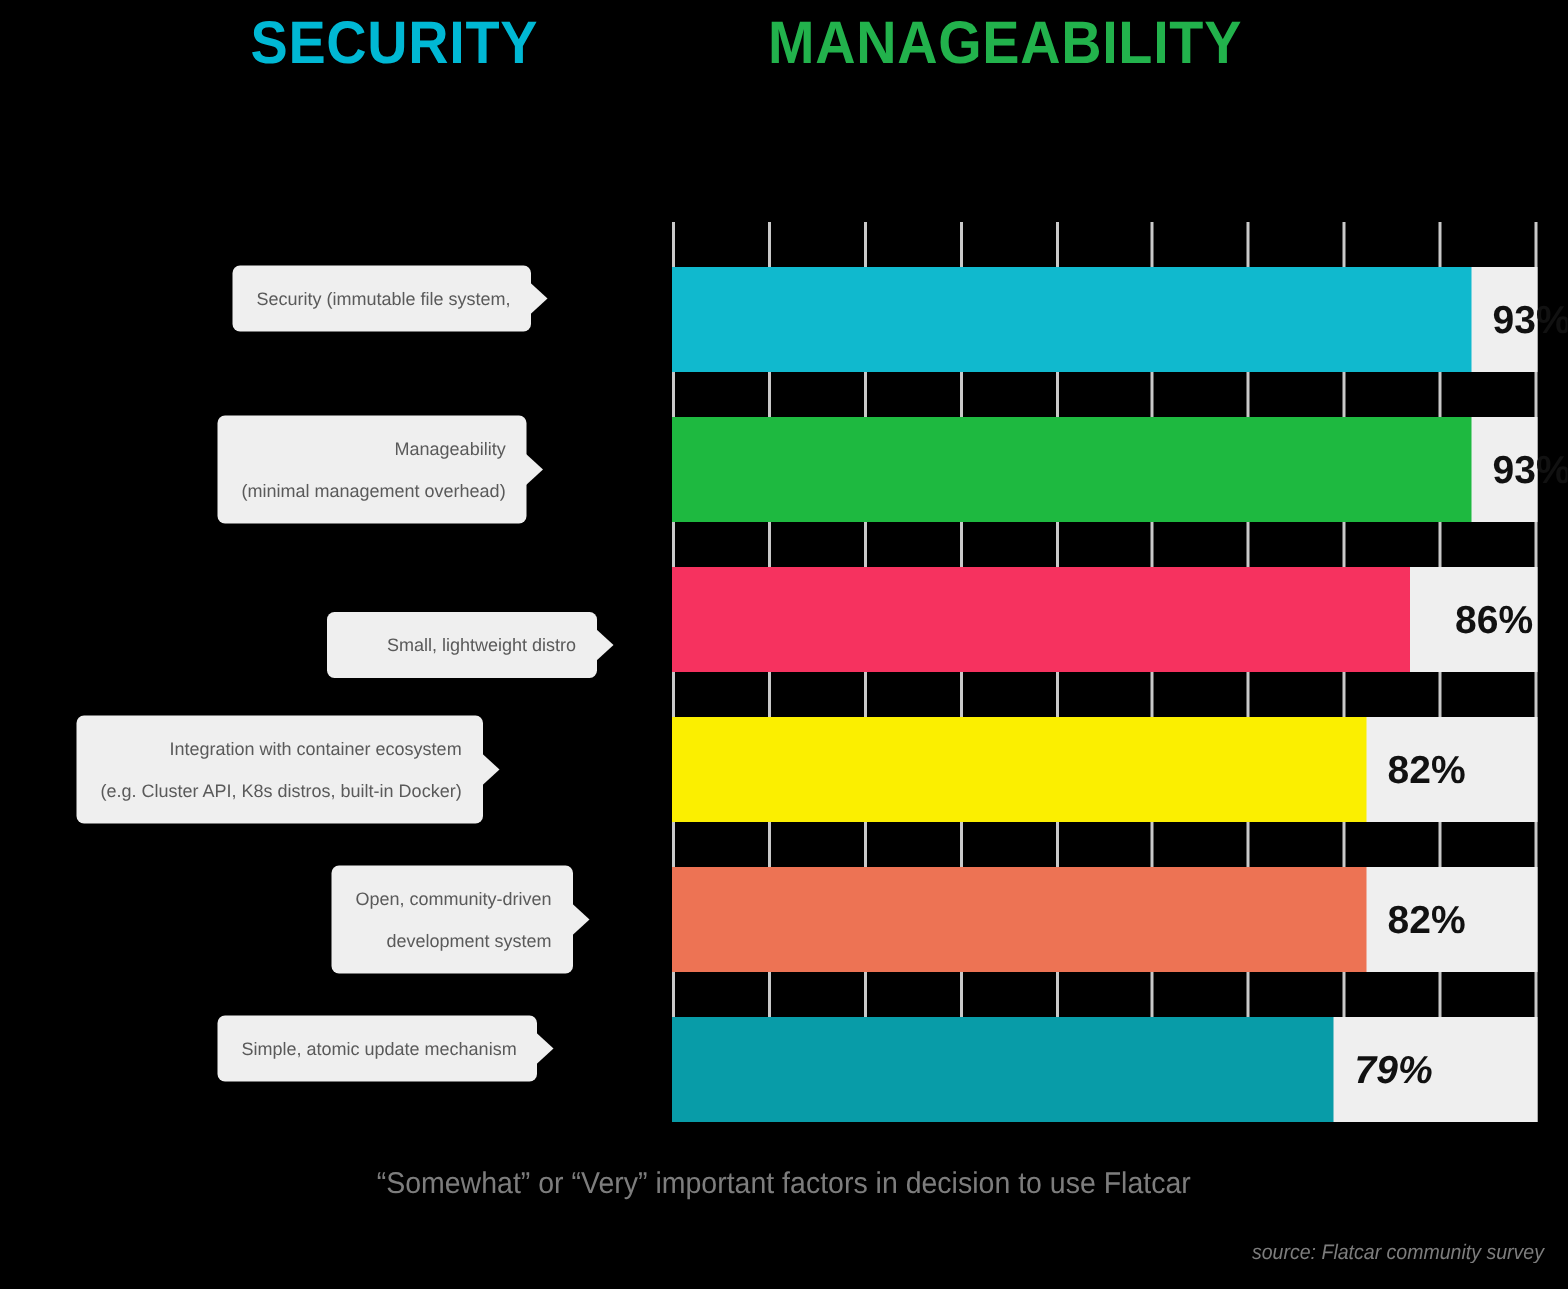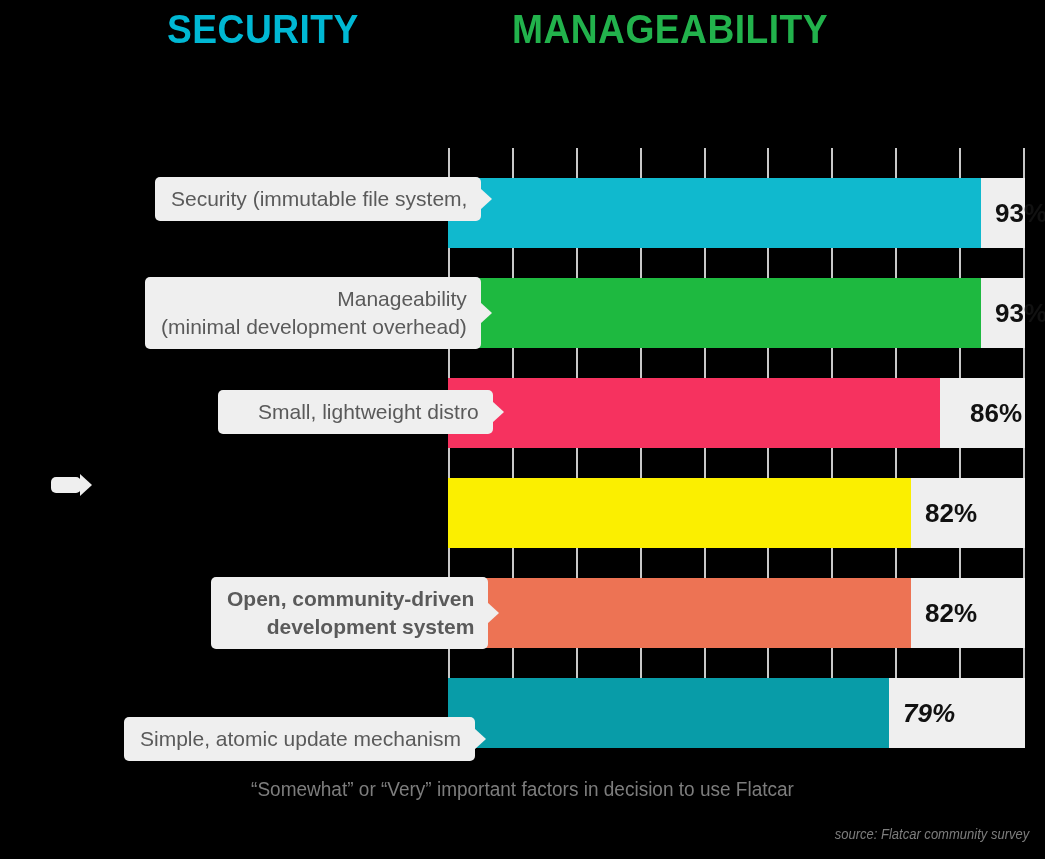--- a/index.html
+++ b/index.html
@@ -110,21 +110,21 @@
     white-space: nowrap;
   }
 
   
   .cat-label {
     position: absolute;
     background: #efefef;
     border-radius: 5px;
     color: #5a5a5a;
     font-family: "Liberation Sans", sans-serif;
-    font-size: 21px;
+    font-size: 12px;
     line-height: 28px;
     text-align: right;
     padding: 8px 14px 8px 16px;
     box-sizing: border-box;
     white-space: nowrap;
   }
   .cat-label .tail {
     position: absolute;
     right: -11px;
     top: 50%;
@@ -216,36 +216,38 @@
         <div class="bar-value" style="left: 455px; font-style: italic;">79%</div>
       </div>
     </div>
   <div id="labels-layer">
       <div class="cat-label" style="visibility: visible; left: 155px; top: 177px;">
         <div>Security (immutable file system,</div>
         <span class="tail"></span>
       </div>
       <div class="cat-label" style="visibility: visible; left: 145px; top: 277px;">
         <div>Manageability</div>
-        <div>(minimal development overhead)</div>
-        <span class="tail"></span>
-      </div>
-      <div class="cat-label" style="visibility: visible; left: 218px; top: 390px; padding-left: 40px;">
+        <div>(minimal management overhead)</div>
+        <span class="tail"></span>
+      </div>
+      <div class="cat-label" style="visibility: visible; left: 218px; top: 408px; padding-left: 40px;">
         <div>Small, lightweight distro</div>
         <span class="tail"></span>
       </div>
       <div class="cat-label" style="visibility: visible; left: 51px; top: 477px;">
-        <span class="tail"></span>
-      </div>
-      <div class="cat-label" style="visibility: visible; left: 211px; top: 577px; font-weight: bold;">
+        <div>Integration with container ecosystem</div>
+        <div>(e.g. Cluster API, K8s distros, built-in Docker)</div>
+        <span class="tail"></span>
+      </div>
+      <div class="cat-label" style="visibility: visible; left: 221px; top: 577px;">
         <div>Open, community-driven</div>
         <div>development system</div>
         <span class="tail"></span>
       </div>
-      <div class="cat-label" style="visibility: visible; left: 124px; top: 677px; margin-top: 40px;">
+      <div class="cat-label" style="visibility: visible; left: 145px; top: 677px;">
         <div>Simple, atomic update mechanism</div>
         <span class="tail"></span>
       </div>
     </div>
 </div>
 
 <div id="caption">“Somewhat” or “Very” important factors in decision to use Flatcar</div>
 <div id="source">source: Flatcar community survey</div>
 
 </body></html>

